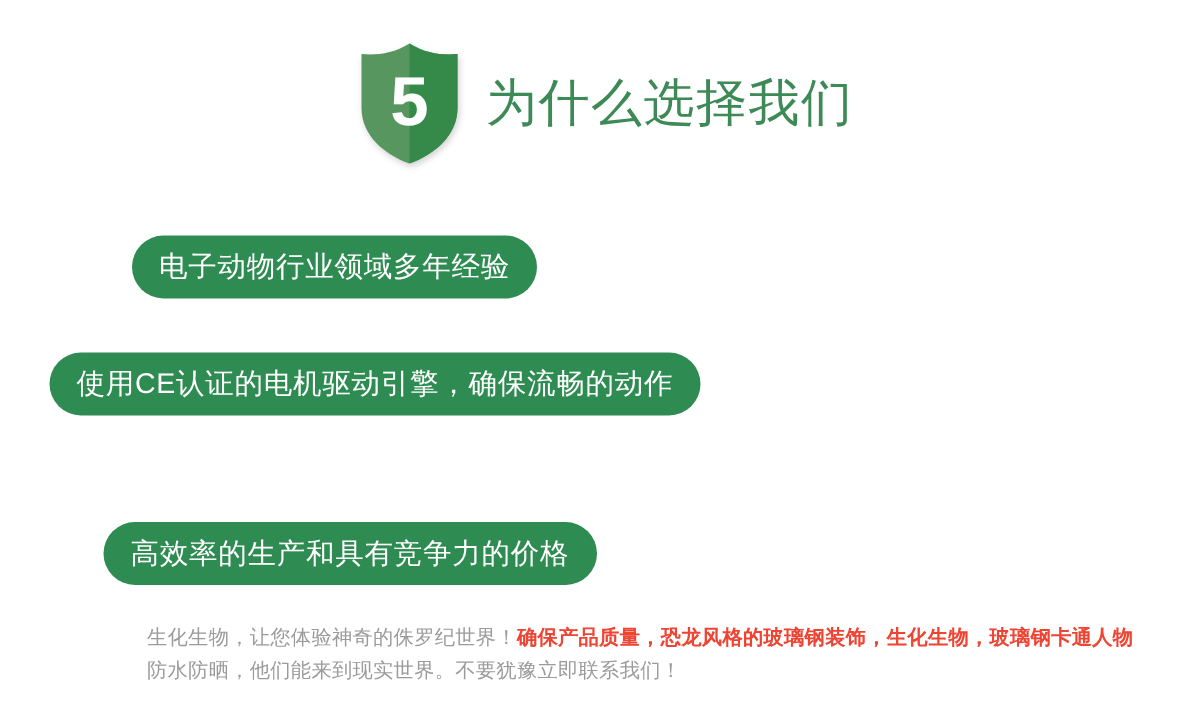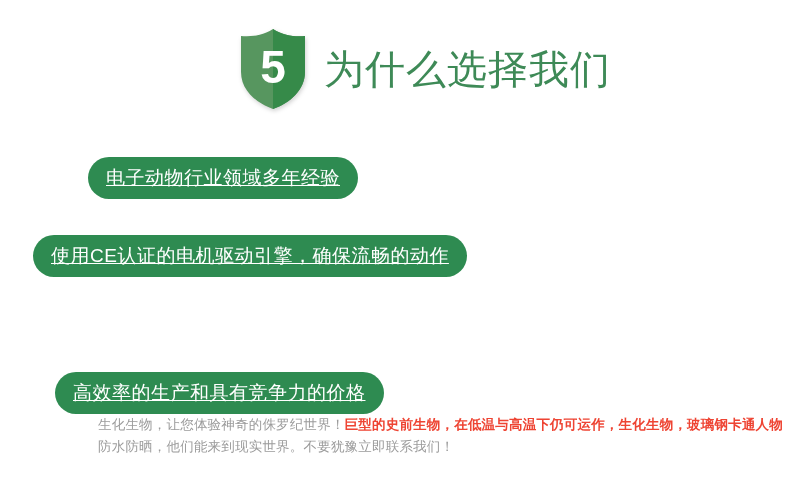--- a/index.html
+++ b/index.html
@@ -55,21 +55,21 @@
     color: #ffffff;
     font-size: 46px;
     font-weight: bold;
     line-height: 1;
     letter-spacing: 0;
     padding-bottom: 4px;
     box-sizing: border-box;
   }
   #section-title {
     color: #3e8a57;
-    font-size: 40px;
+    font-size: 34px;
     line-height: 1;
     font-weight: 400;
     letter-spacing: 1px;
     white-space: nowrap;
   }
 
   
   #pills-area {
     position: absolute;
     left: 0;
@@ -84,28 +84,27 @@
     border-radius: 999px;
     display: flex;
     align-items: center;
     justify-content: center;
     box-sizing: border-box;
     font-size: 19px;
     letter-spacing: 0.5px;
     white-space: nowrap;
     height: 42px;
     padding: 16px 18px;
-    text-decoration: underline;
   }
 
   .pill-r1c1 { left: 88px;  top: 32px;  }
   .pill-r1c2 { left: 396px; top: 32px;  }
   .pill-r2c1 { left: 33px;  top: 110px; text-align: center; }
   .pill-r3c1 { left: 388px; top: 168px; }
-  .pill-r4c1 { left: 55px;  top: 223px; margin-top: 24px; }
+  .pill-r4c1 { left: 69px;  top: 223px; }
 
   
   #footer {
     position: absolute;
     left: 98px;
     top: 414px;
     width: 690px;
   }
   .footer-line {
     font-size: 13.5px;
@@ -143,16 +142,16 @@
 
 
   <div class="pill pill-r2c1">使用CE认证的电机驱动引擎，确保流畅的动作</div>
 
 
   <div class="pill pill-r4c1">高效率的生产和具有竞争力的价格</div>
 </div>
 
 <div id="footer">
   <div class="footer-line">
-    <span>生化生物，让您体验神奇的侏罗纪世界！</span><span class="footer-em">巨型的史前生物，在低温与高温下仍可运作，生化生物，玻璃钢卡通人物</span>
+    <span>生化生物，让您体验神奇的侏罗纪世界！</span><span class="footer-em">确保产品质量，恐龙风格的玻璃钢装饰，生化生物，玻璃钢卡通人物</span>
   </div>
   <div class="footer-line">防水防晒，他们能来到现实世界。不要犹豫立即联系我们！</div>
 </div>
 
 </body></html>

